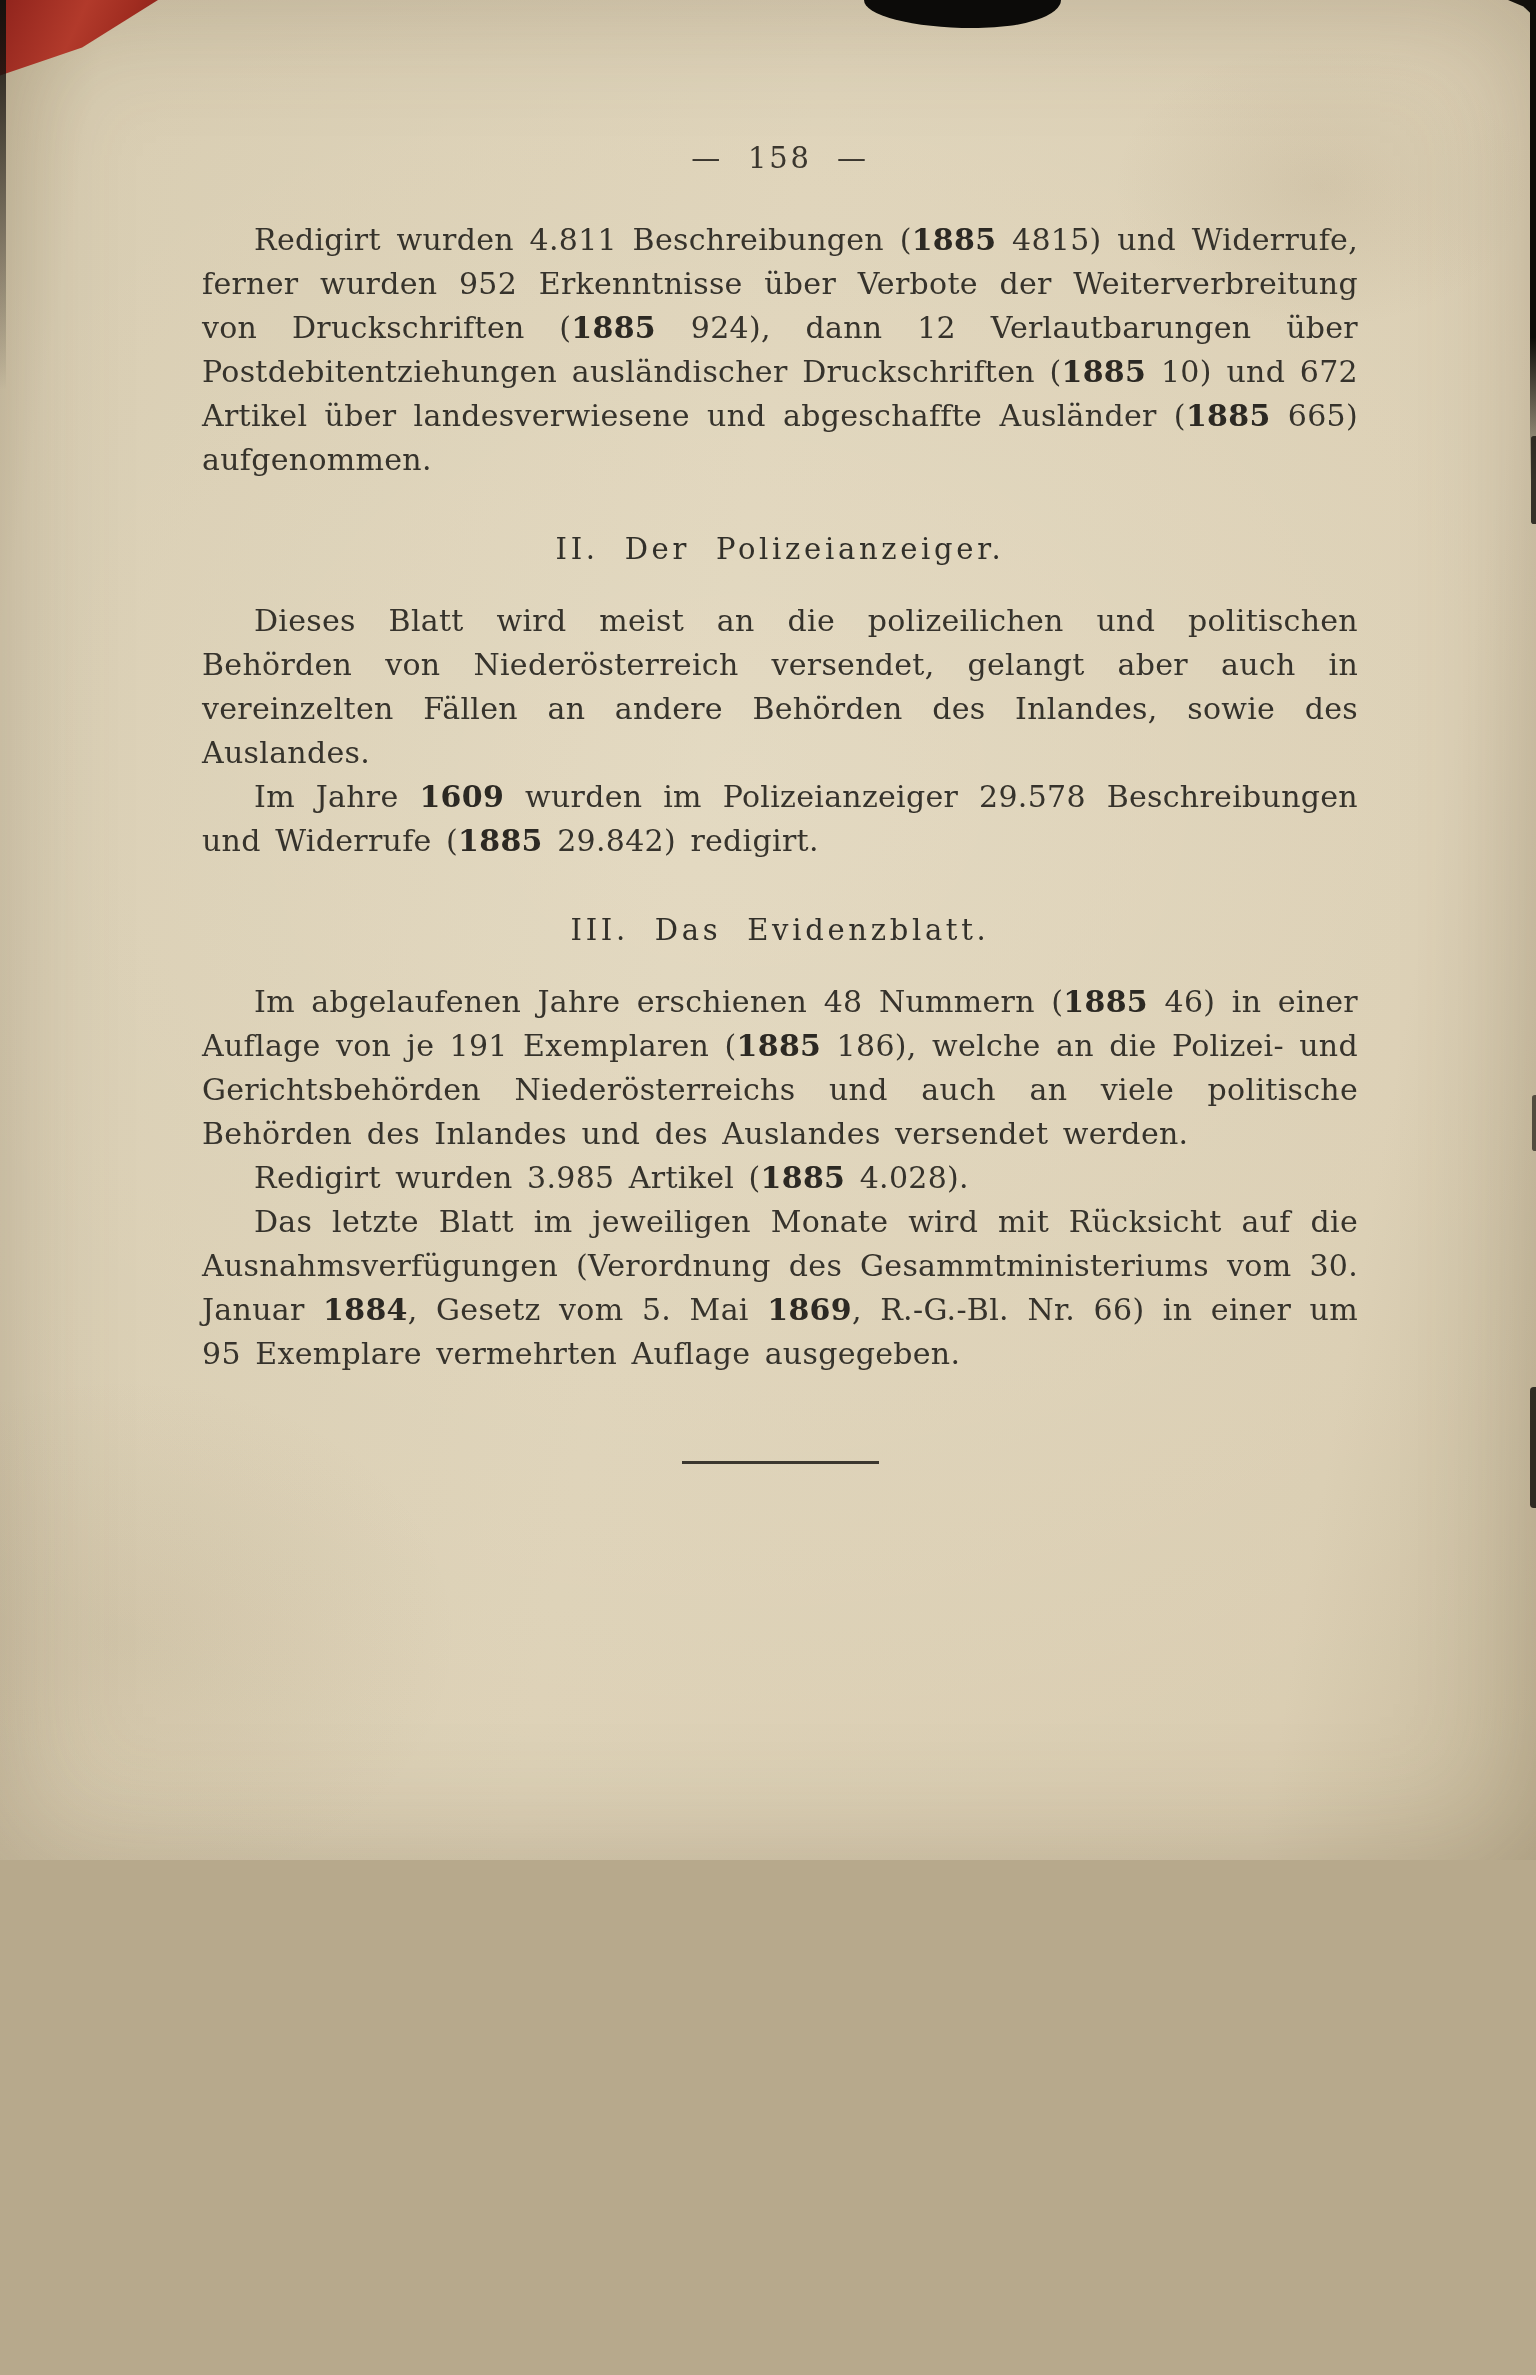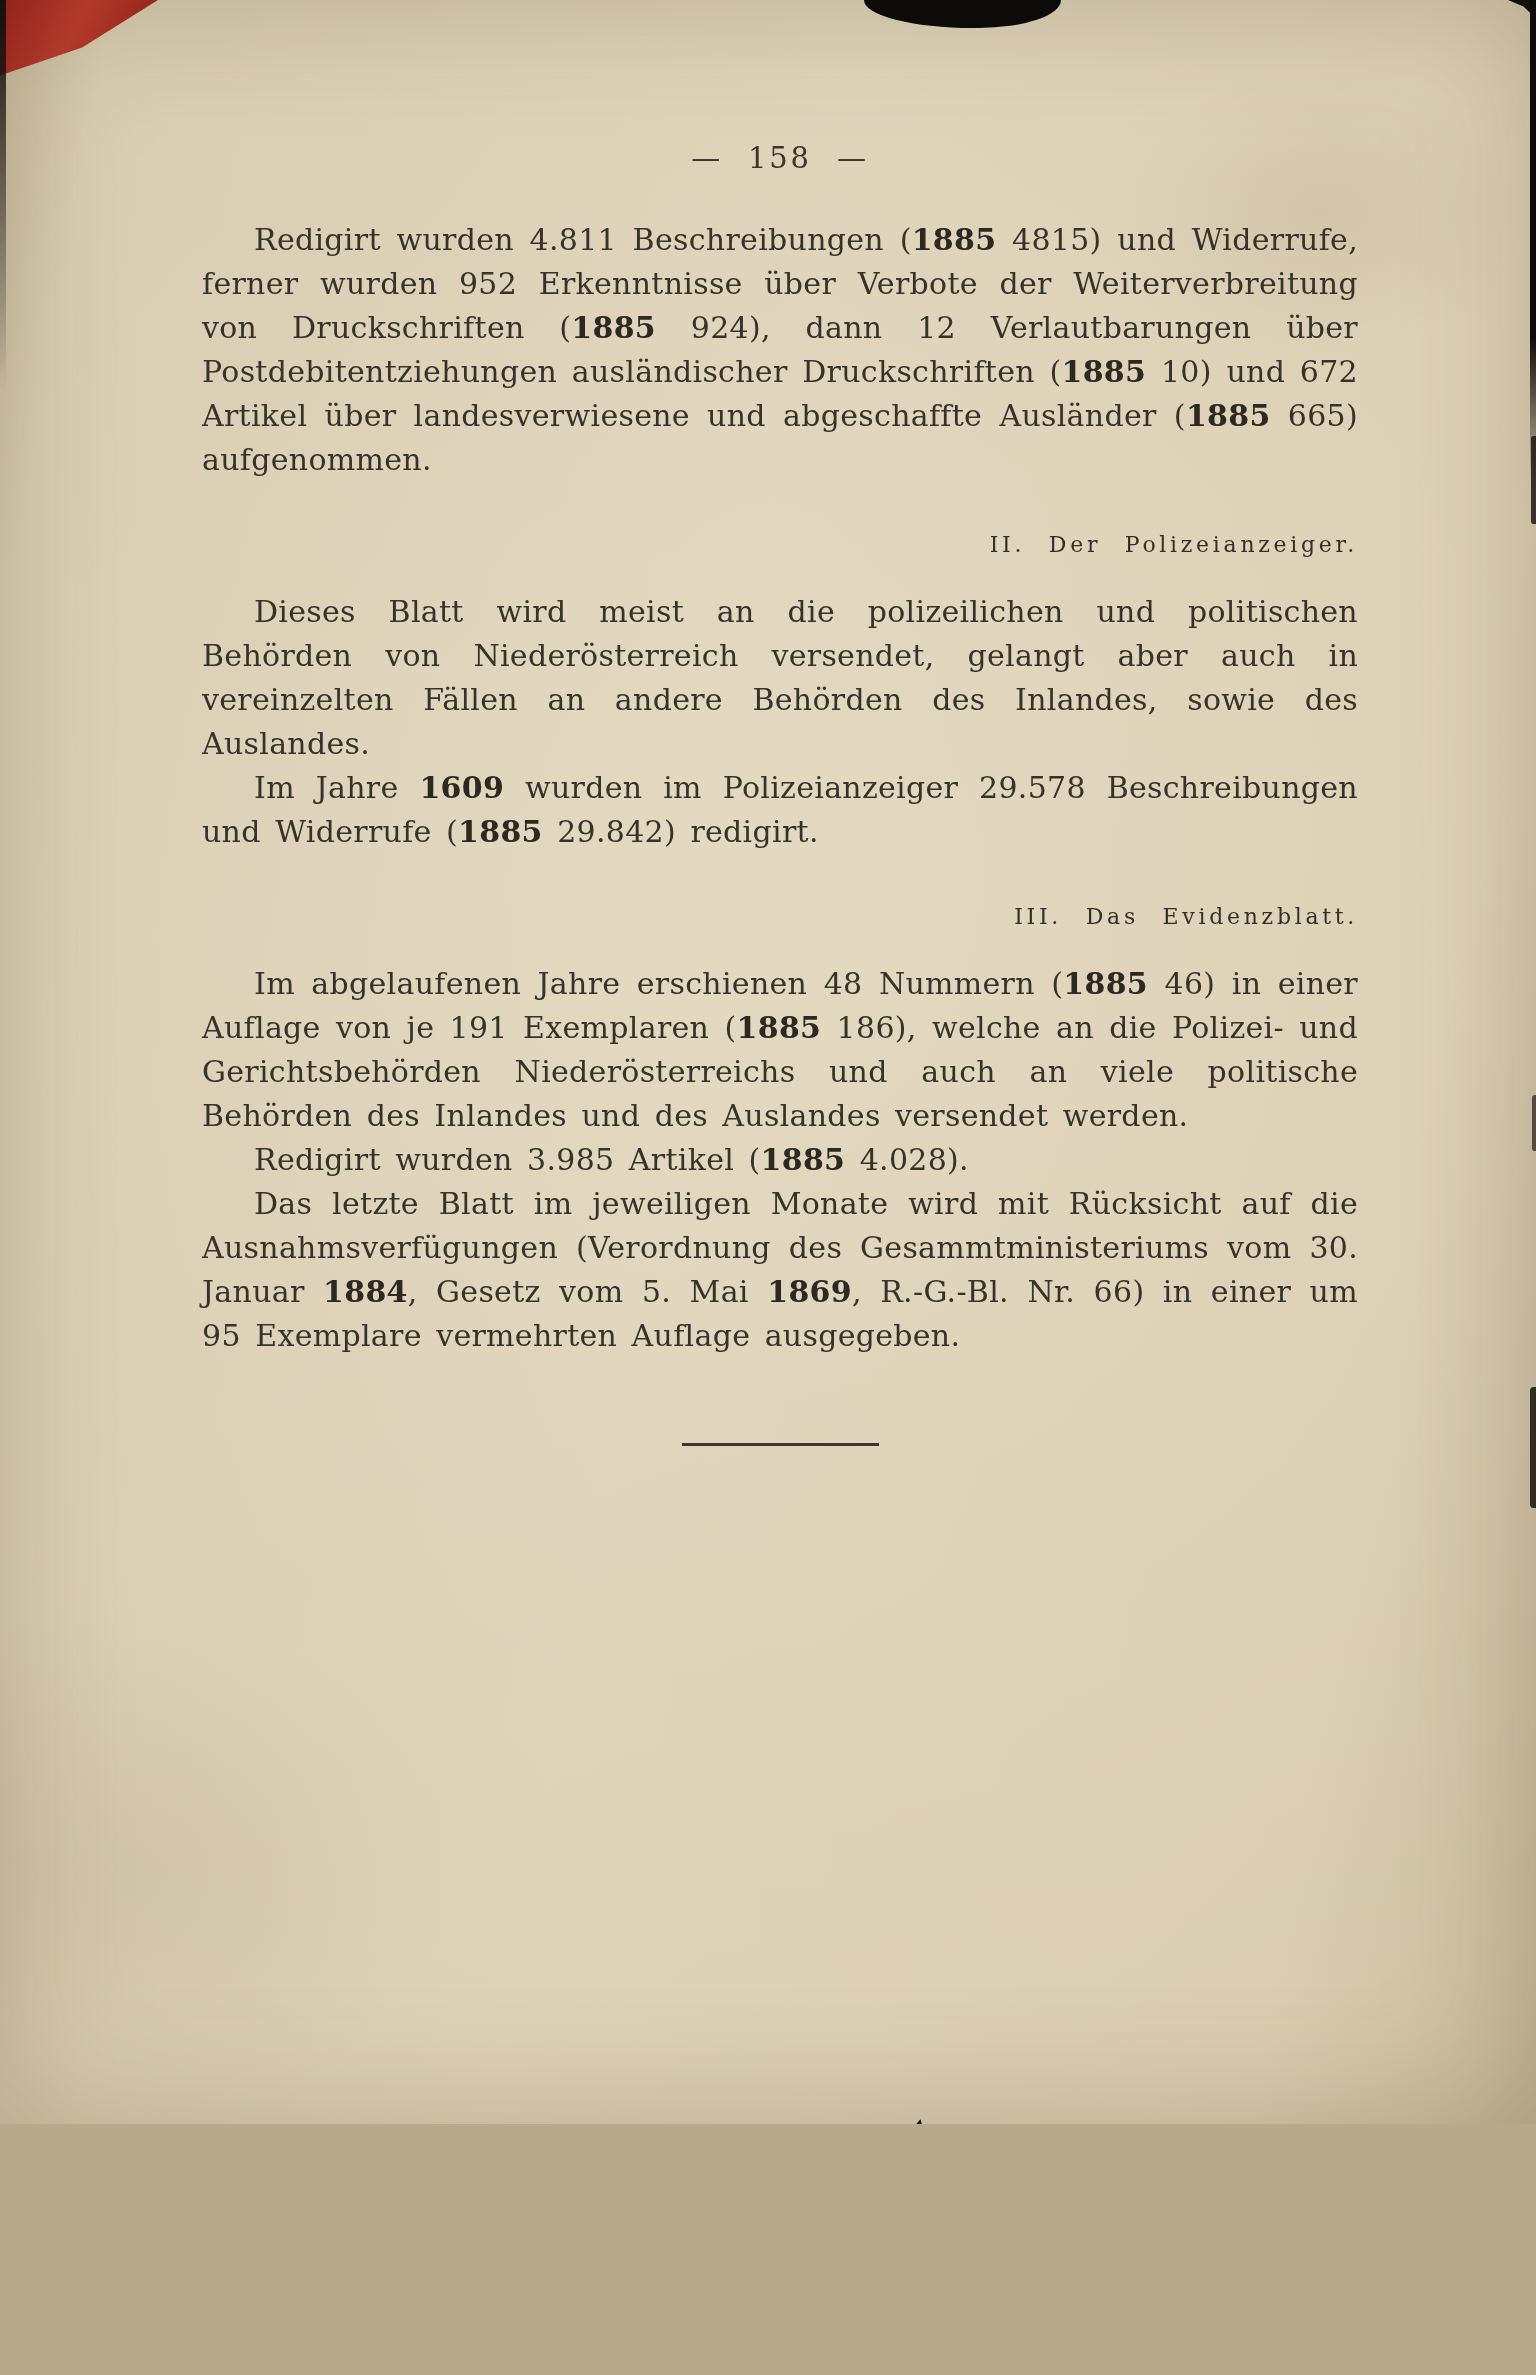--- a/index.html
+++ b/index.html
@@ -1,20 +1,20 @@
 <!DOCTYPE html>
 <html style="font-size:15px"><head>
 <meta charset="utf-8">
 <style>
   html, body { margin: 0; padding: 0; background: #b7a98c; }
 
   .scan {
     position: relative;
     width: 1536px;
-    height: 2124px;
+    height: 1860px;
     margin: 0;
     overflow: hidden;
     font-family: "DejaVu Serif", serif;
     color: #36332c;
     background-color: #d9cdb2;
     background-image:
       radial-gradient(ellipse 297px 204px at 86% 10%, rgba(115,92,58,0.10), transparent 70%),
       radial-gradient(ellipse 482px 371px at 8% 88%, rgba(115,92,58,0.09), transparent 70%),
       radial-gradient(ellipse 140% 100% at 48% 42%, rgba(255,252,240,0.22), transparent 65%),
       linear-gradient(100deg, #c6b99b 0%, #d6caae 6%, #dcd0b5 45%, #d9ccb0 85%, #c7ba9c 100%);
@@ -84,23 +84,23 @@
     line-height: 44px;
     text-align: justify;
     text-indent: 52px;
     word-spacing: 4.6px;
     letter-spacing: 0.3px;
   }
   .text-block p.noindent { text-indent: 0; }
   .text-block p b { font-weight: bold; color: #2c2923; }
 
   .text-block h2 {
-    font-size: 22px;
+    font-size: 29px;
     font-weight: normal;
-    text-align: right;
+    text-align: center;
     letter-spacing: 3.7px;
     word-spacing: 13px;
     margin: 50px 0 33px 0;
     color: #32302a;
   }
   .text-block h2.evidenz { }
 
   .divider {
     width: 197px;
     height: 2.8px;

